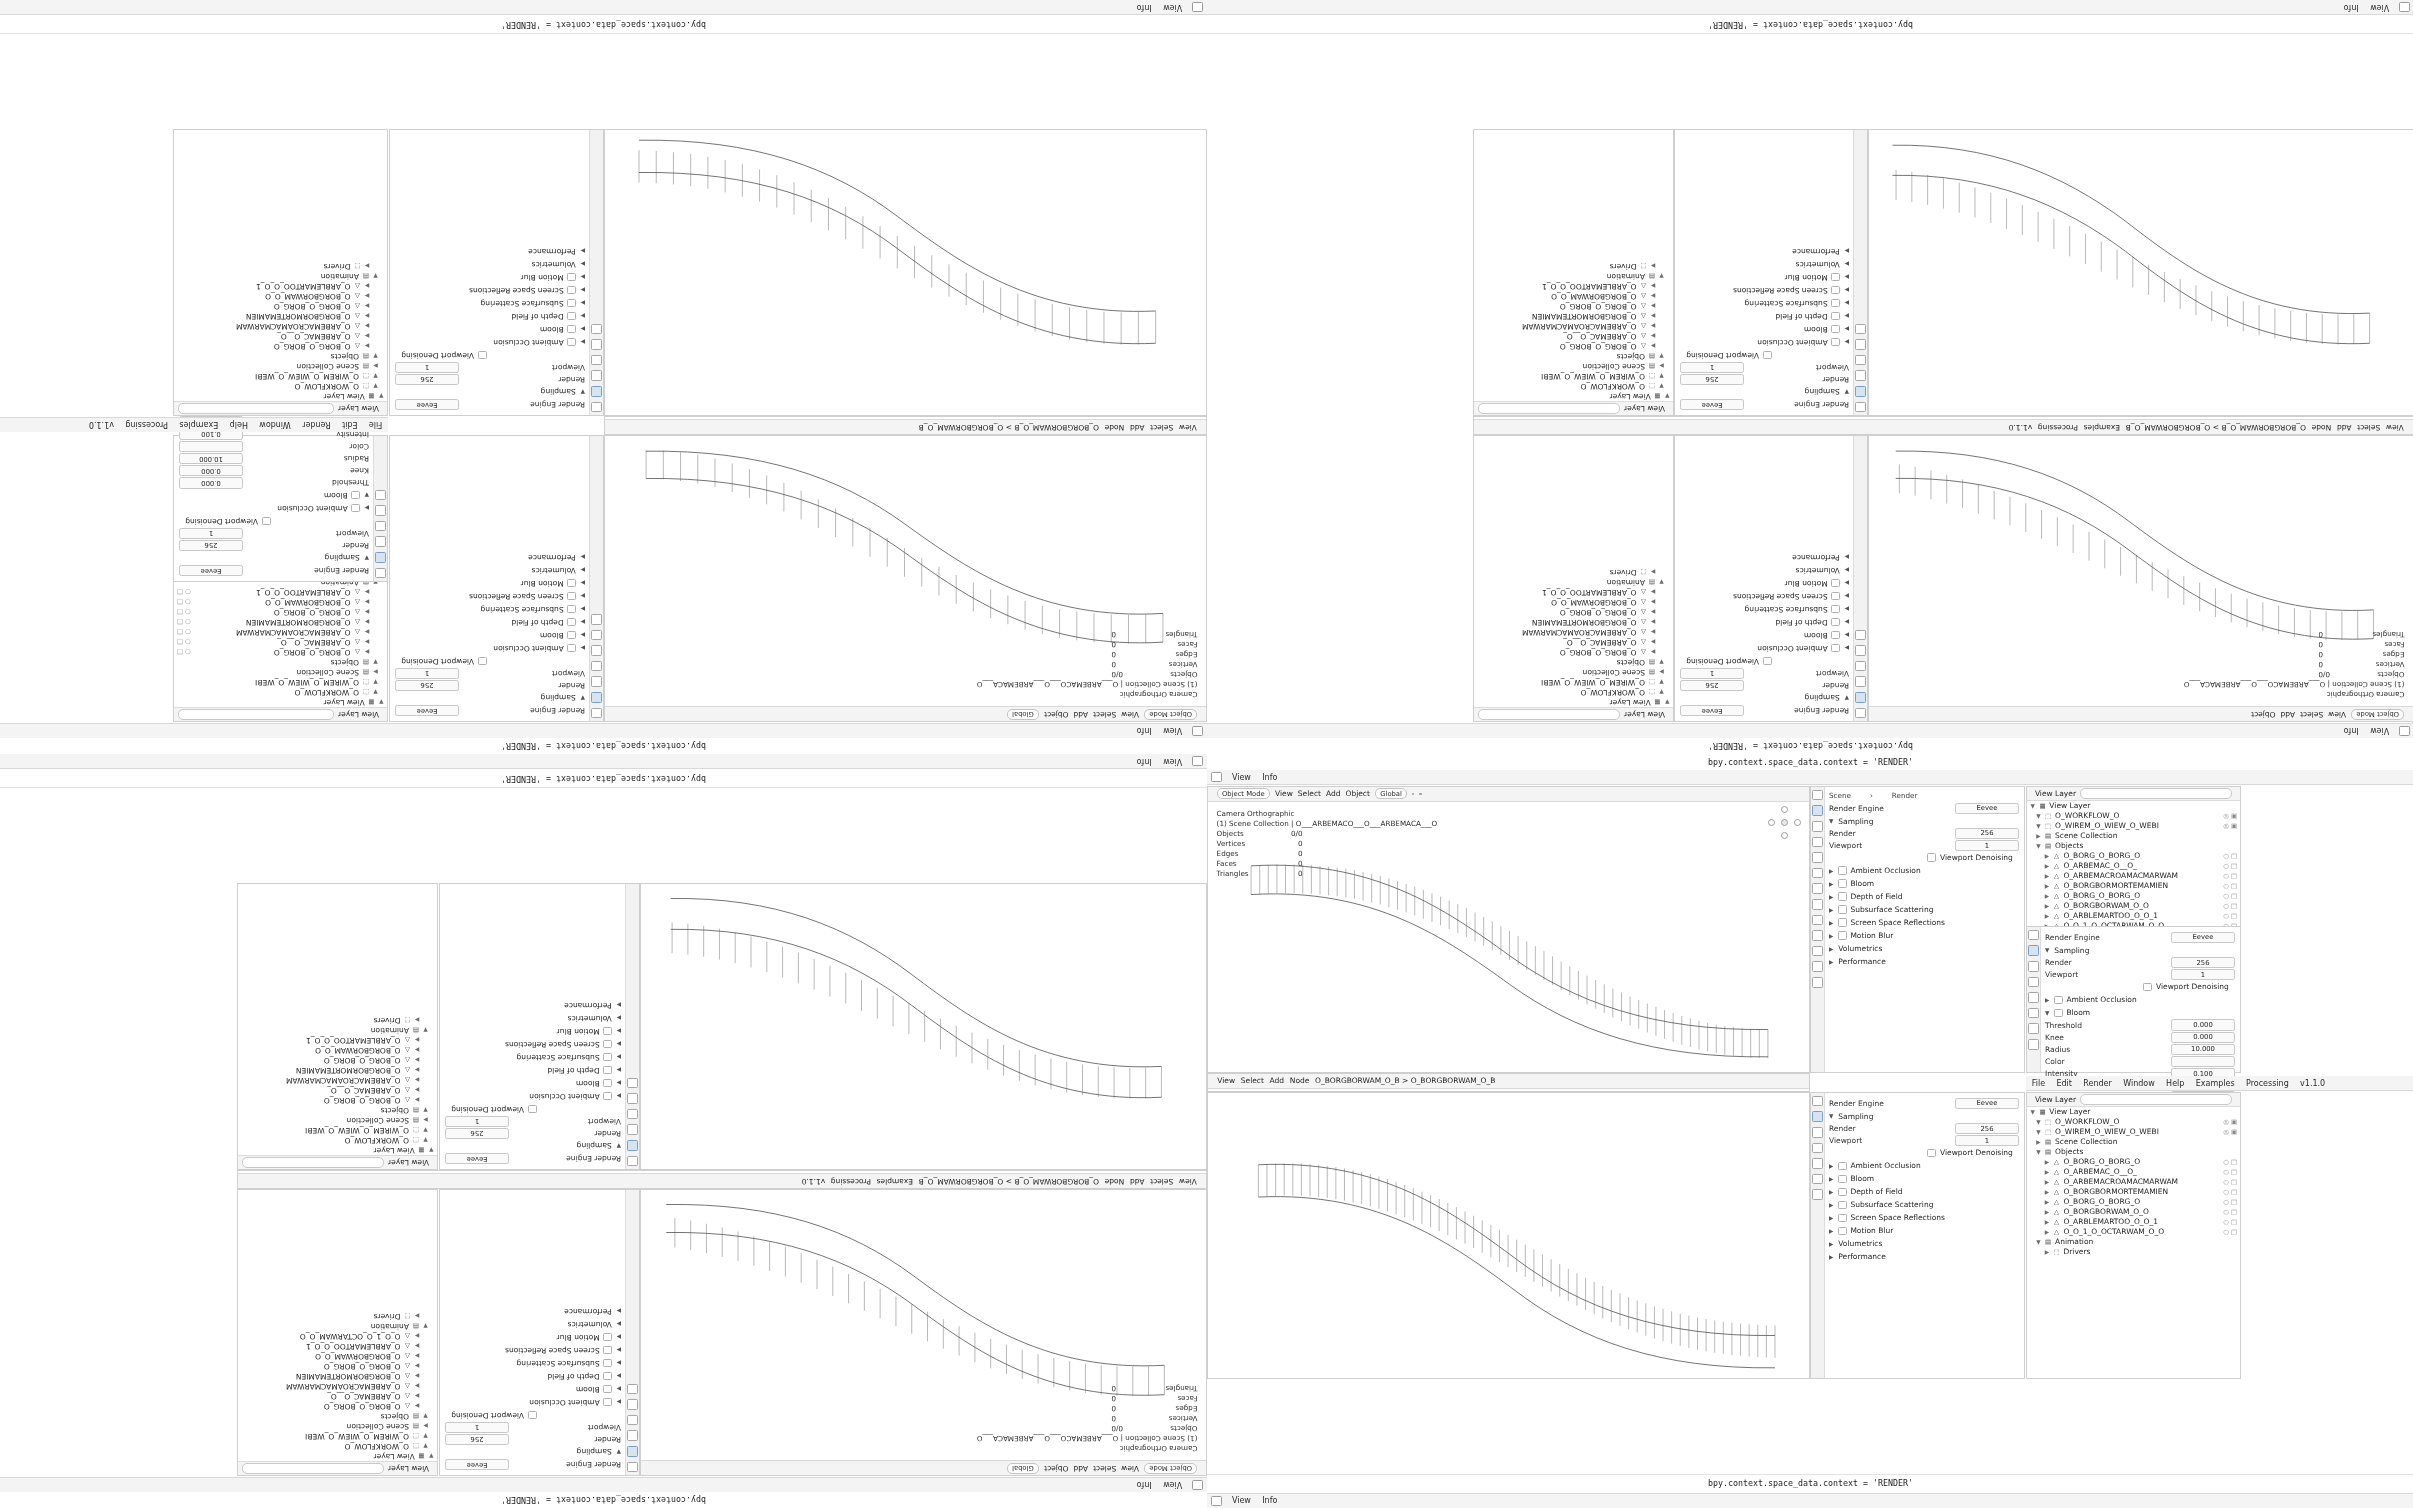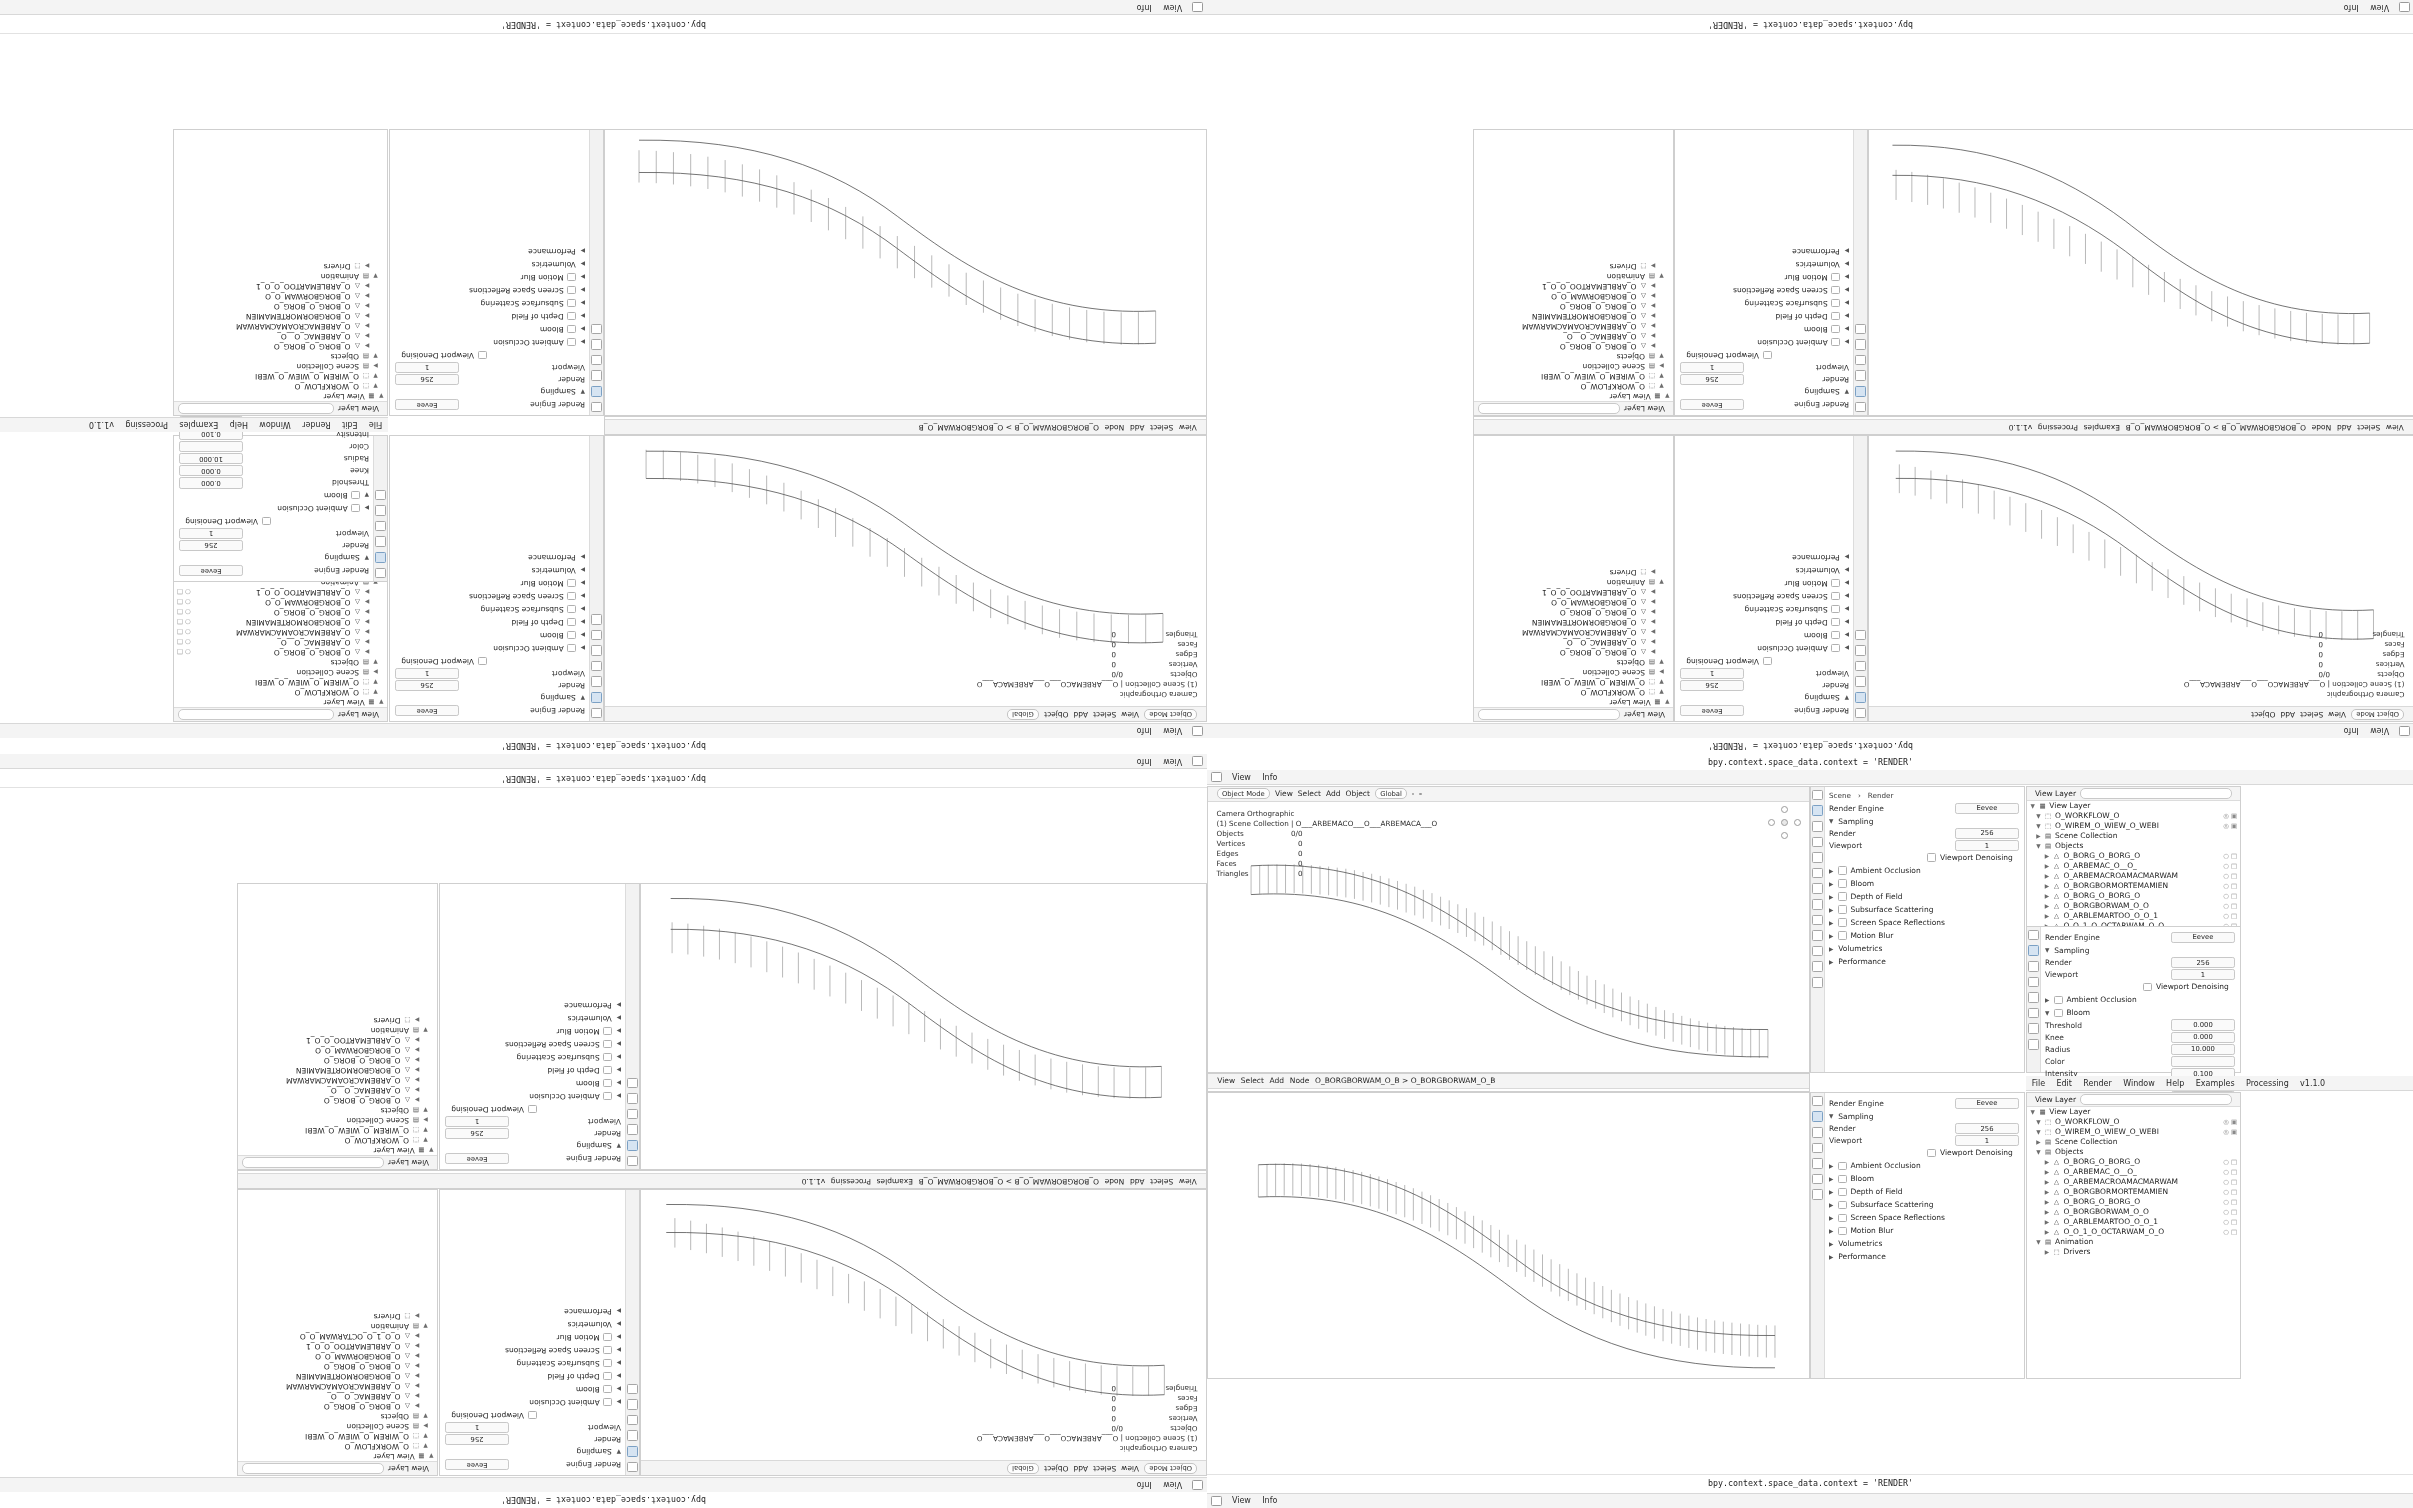--- a/index.html
+++ b/index.html
@@ -34,21 +34,21 @@
   .ol-row .rt{display:flex;gap:2.2px;color:#8a8a8a;font-size:6.5px;}
   .ind1{padding-left:8.6px;} .ind2{padding-left:17px;}
 
   
   .props{font-size:7.5px;color:#242424;}
   .pr-tabs{position:absolute;left:0;top:0;bottom:0;width:13px;background:#f2f2f2;border-right:0.7px solid #dcdcdc;
            display:flex;flex-direction:column;align-items:center;padding-top:2.9px;gap:5px;}
   .pr-tabs .t{width:8.6px;height:8.6px;border:0.7px solid #a6a6a6;border-radius:1.4px;background:#fff;}
   .pr-tabs .t.on{background:#d6e4f2;border-color:#7ba0c4;}
   .pr-body{position:absolute;left:13px;right:0;top:0;bottom:0;padding:3.6px 5px;}
-  .pr-bc{display:flex;align-items:center;gap:7px;height:10.8px;font-size:7.2px;color:#3a3a3a;}
+  .pr-bc{display:flex;align-items:center;gap:19px;height:10.8px;font-size:7.2px;color:#3a3a3a;}
   .row{display:flex;align-items:center;height:10.8px;margin-top:1.4px;gap:4.3px;}
   .row .lb{flex:1;color:#2e2e2e;}
   .fld{width:62px;height:9.3px;border:0.7px solid #c8c8c8;border-radius:2.2px;background:#fafafa;font-size:6.8px;
        display:flex;align-items:center;justify-content:center;color:#222;}
   .sec{display:flex;align-items:center;gap:3.6px;height:10.8px;margin-top:2.2px;font-size:7.5px;}
   .sec .ar{font-size:5.7px;color:#555;width:5.7px;}
   .cb{width:6.5px;height:6.5px;border:0.7px solid #b0b0b0;border-radius:1.4px;background:#fff;}
   .stat{font-size:7.2px;line-height:10px;color:#2d2d2d;}
   .stat .r{display:flex;justify-content:space-between;width:86px;}
 

